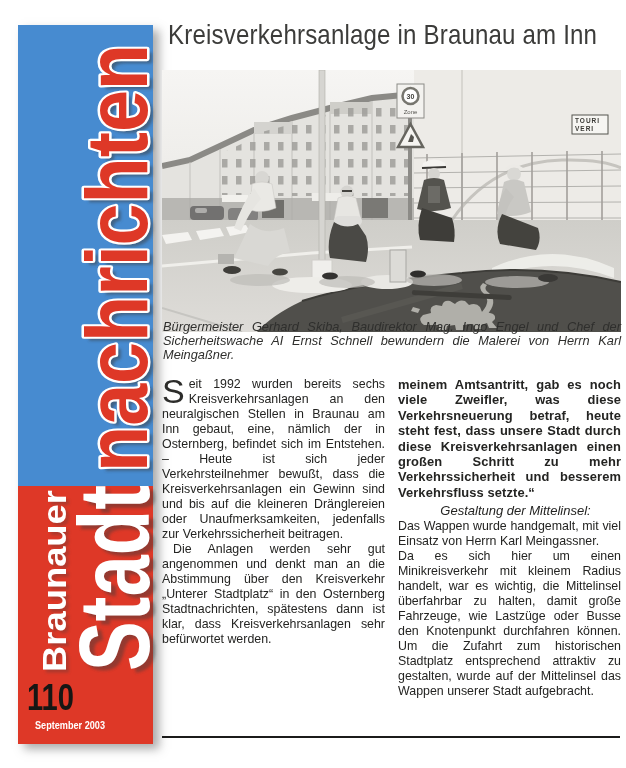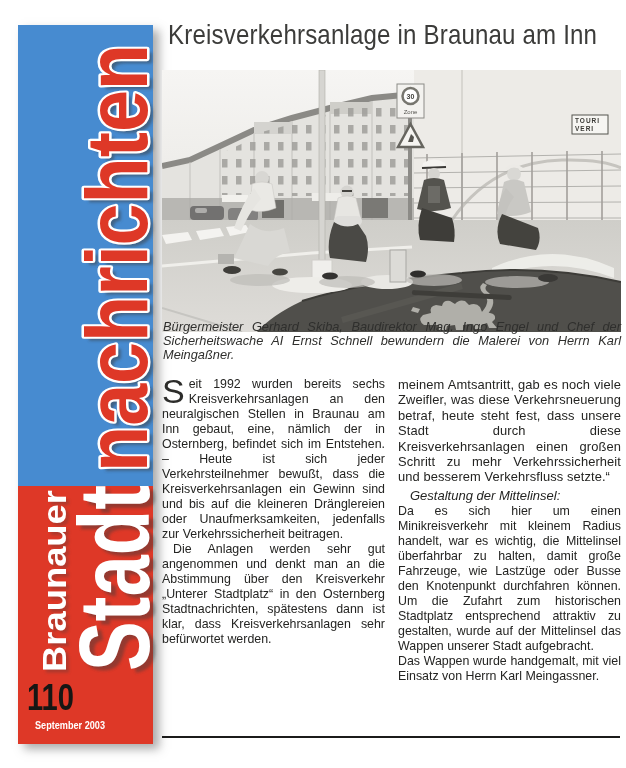--- a/index.html
+++ b/index.html
@@ -22,22 +22,22 @@
   .photo-wrap{position:absolute;left:162px;top:70px;width:459px;height:262px;}
 
   .photo-caption{position:absolute;left:163px;top:320px;width:458px;
       font-style:italic;font-size:12.8px;line-height:14px;color:#2f2f2d;text-align:justify;}
 
   .cols{position:absolute;left:162px;top:377px;width:460px;display:flex;gap:13px;}
   .col{width:223px;}
   .col p{margin:0;text-align:justify;font-size:12.4px;line-height:15px;color:#242422;
          hyphens:auto;-webkit-hyphens:auto;}
   .col p.indent{text-indent:11px;}
-  .col p.bold{font-weight:400;font-size:12.9px;line-height:15.4px;letter-spacing:.1px;}
-  .col p.italic-head{font-style:italic;font-size:13px;margin:3px 0 1px 12px;text-align:left;}
+  .col p.bold{font-weight:700;font-size:12.9px;line-height:15.4px;letter-spacing:.1px;}
+  .col p.italic-head{font-style:italic;font-size:13px;margin:3px 0 1px 12px;text-align:center;}
   .dropcap{float:left;font-size:34px;line-height:27px;padding:1px 4px 0 0;color:#2c2c2a;}
 
   .bottom-rule{position:absolute;left:162px;top:736px;width:458px;height:2px;background:#1b1b1a;}
 </style>
 </head>
 <body>
 
 <div class="page">
 
   <aside class="masthead">
@@ -231,20 +231,20 @@
   <figcaption class="photo-caption">Bürgermeister Gerhard Skiba, Baudirektor Mag. Ingo Engel und Chef der Sicherheitswache AI Ernst Schnell bewundern die Malerei von Herrn Karl Meingaßner.</figcaption>
 
   <section class="cols">
     <div class="col">
       <p><span class="dropcap">S</span><span>eit 1992 wurden bereits sechs Kreisverkehrsanlagen an den neuralgischen Stellen in Braunau am Inn gebaut, eine, nämlich der in Osternberg, befindet sich im Entstehen. – Heute ist sich jeder Verkehrsteilnehmer bewußt, dass die Kreisverkehrsanlagen ein Gewinn sind und bis auf die kleineren Dränglereien oder Unaufmerksamkeiten, jedenfalls zur Verkehrssicherheit beitragen.</span></p>
       <p class="indent">Die Anlagen werden sehr gut angenommen und denkt man an die Abstimmung über den Kreisverkehr „Unterer Stadtplatz“ in den Osternberg Stadtnachrichten, spätestens dann ist klar, dass Kreisverkehrsanlagen sehr befürwortet werden.</p>
     </div>
     <div class="col">
       <p class="bold">meinem Amtsantritt, gab es noch viele Zweifler, was diese Verkehrsneuerung betraf, heute steht fest, dass unsere Stadt durch diese Kreisverkehrsanlagen einen großen Schritt zu mehr Verkehrssicherheit und besserem Verkehrsfluss setzte.“</p>
       <p class="italic-head">Gestaltung der Mittelinsel:</p>
+      <p>Das Wappen wurde handgemalt, mit viel Einsatz von Herrn Karl Meingassner.</p>
       <p>Da es sich hier um einen Minikreisverkehr mit kleinem Radius handelt, war es wichtig, die Mittelinsel überfahrbar zu halten, damit große Fahrzeuge, wie Lastzüge oder Busse den Knotenpunkt durchfahren können. Um die Zufahrt zum historischen Stadtplatz entsprechend attraktiv zu gestalten, wurde auf der Mittelinsel das Wappen unserer Stadt aufgebracht.</p>
-      <p>Das Wappen wurde handgemalt, mit viel Einsatz von Herrn Karl Meingassner.</p>
     </div>
   </section>
 
   <div class="bottom-rule"></div>
 
 </div>
 
 </body></html>

